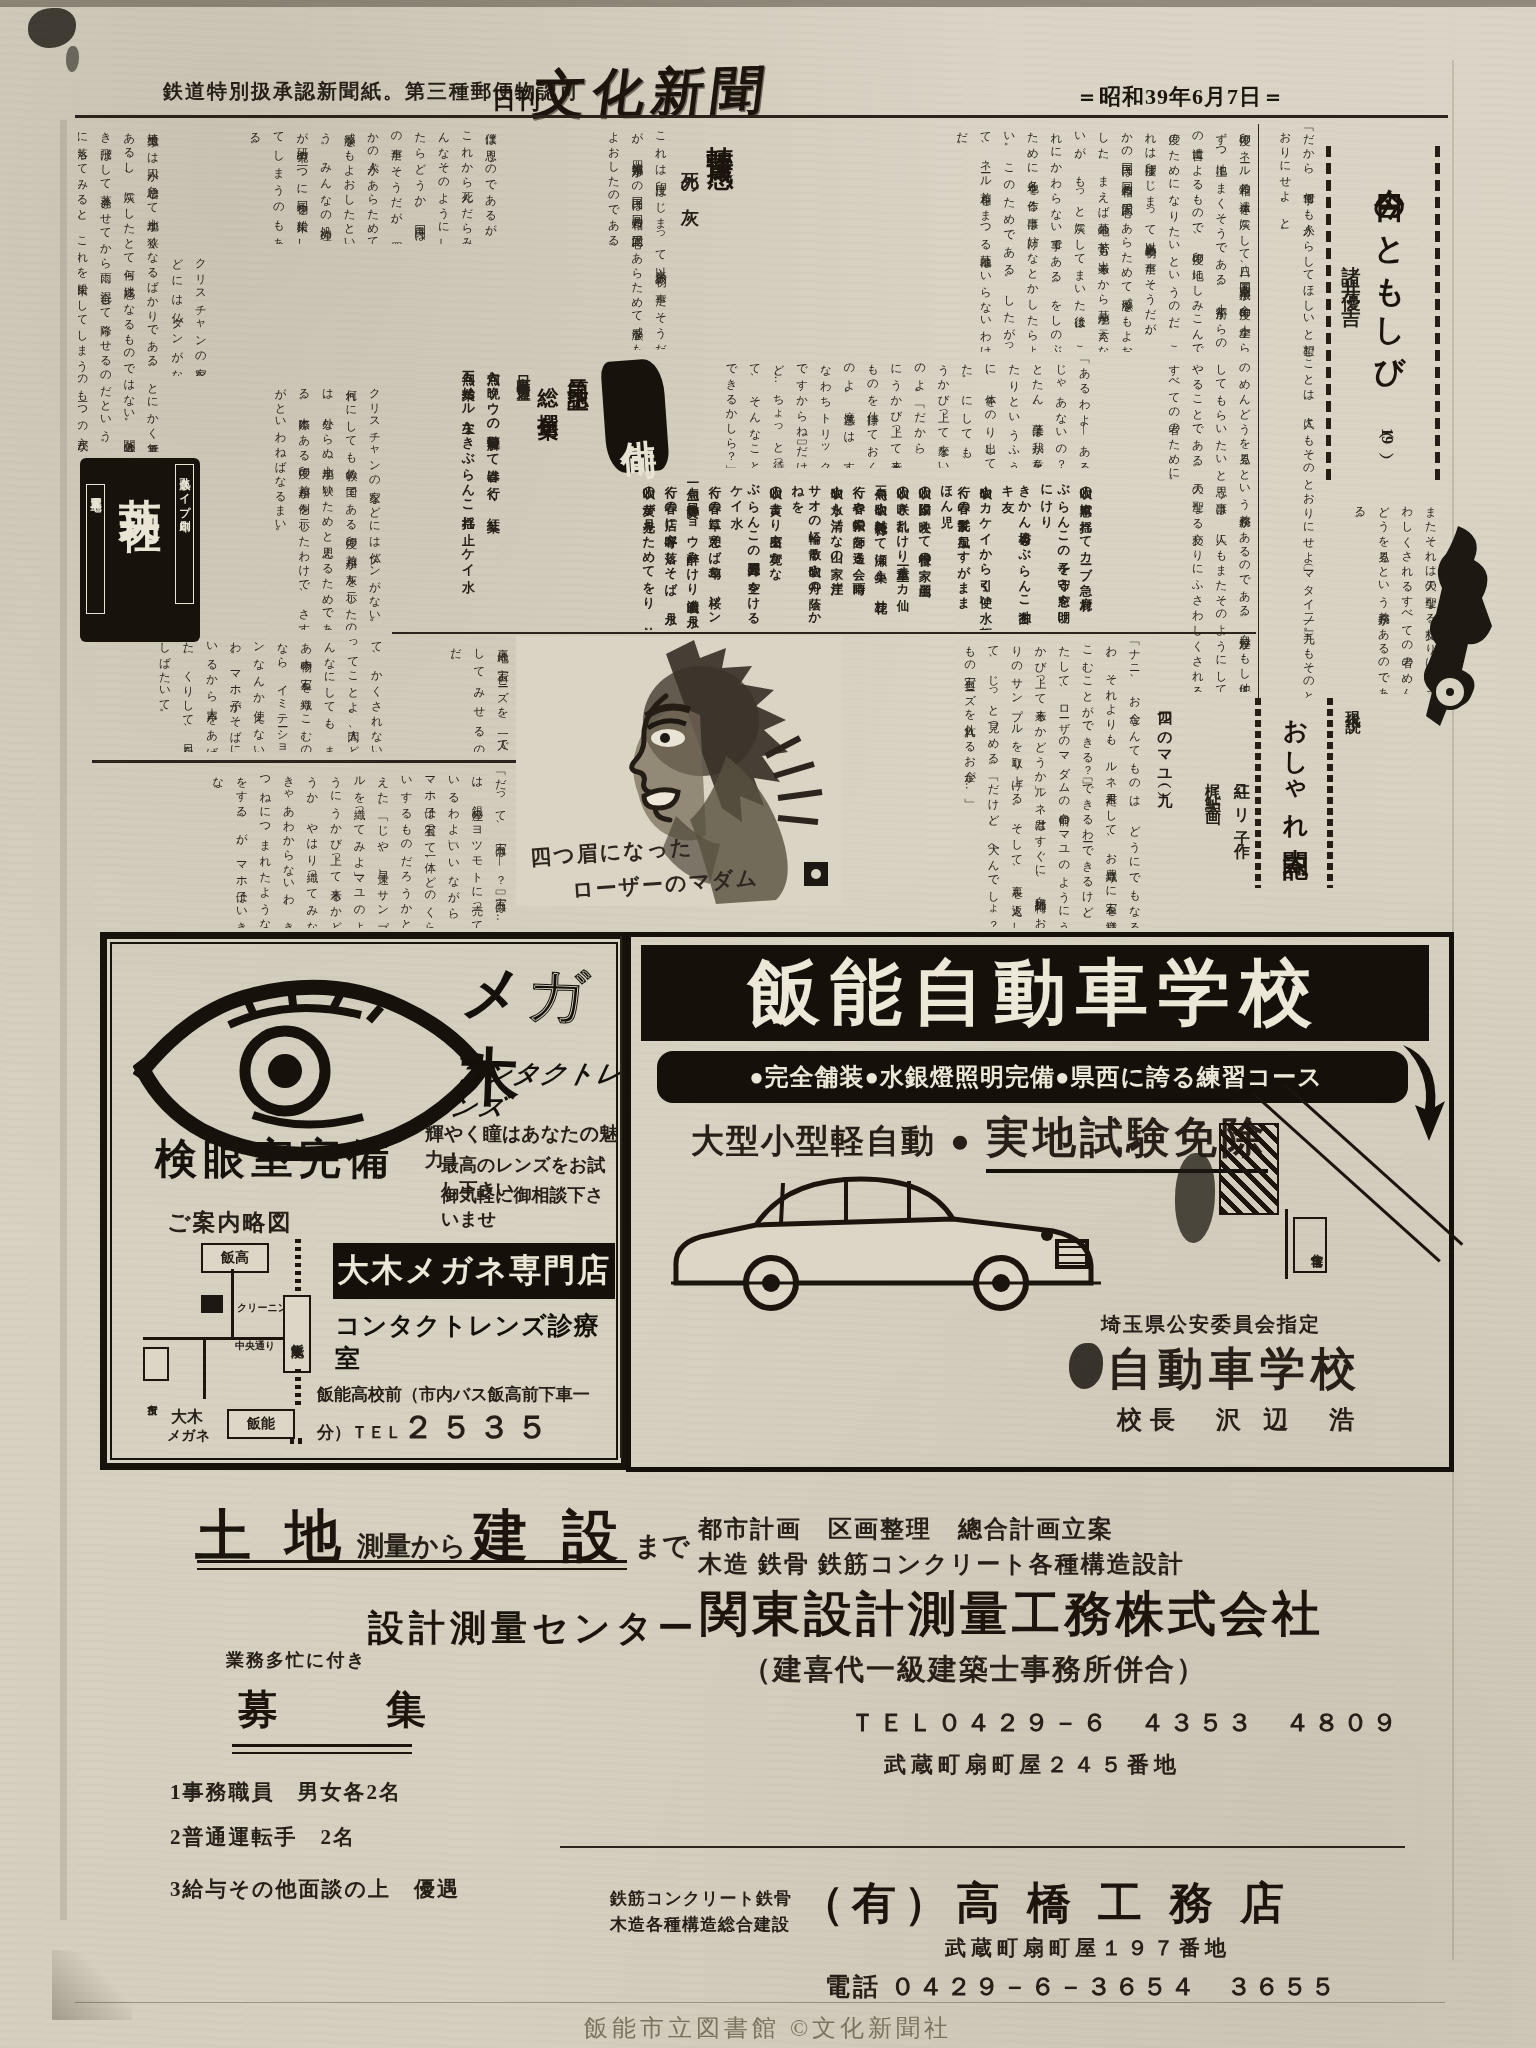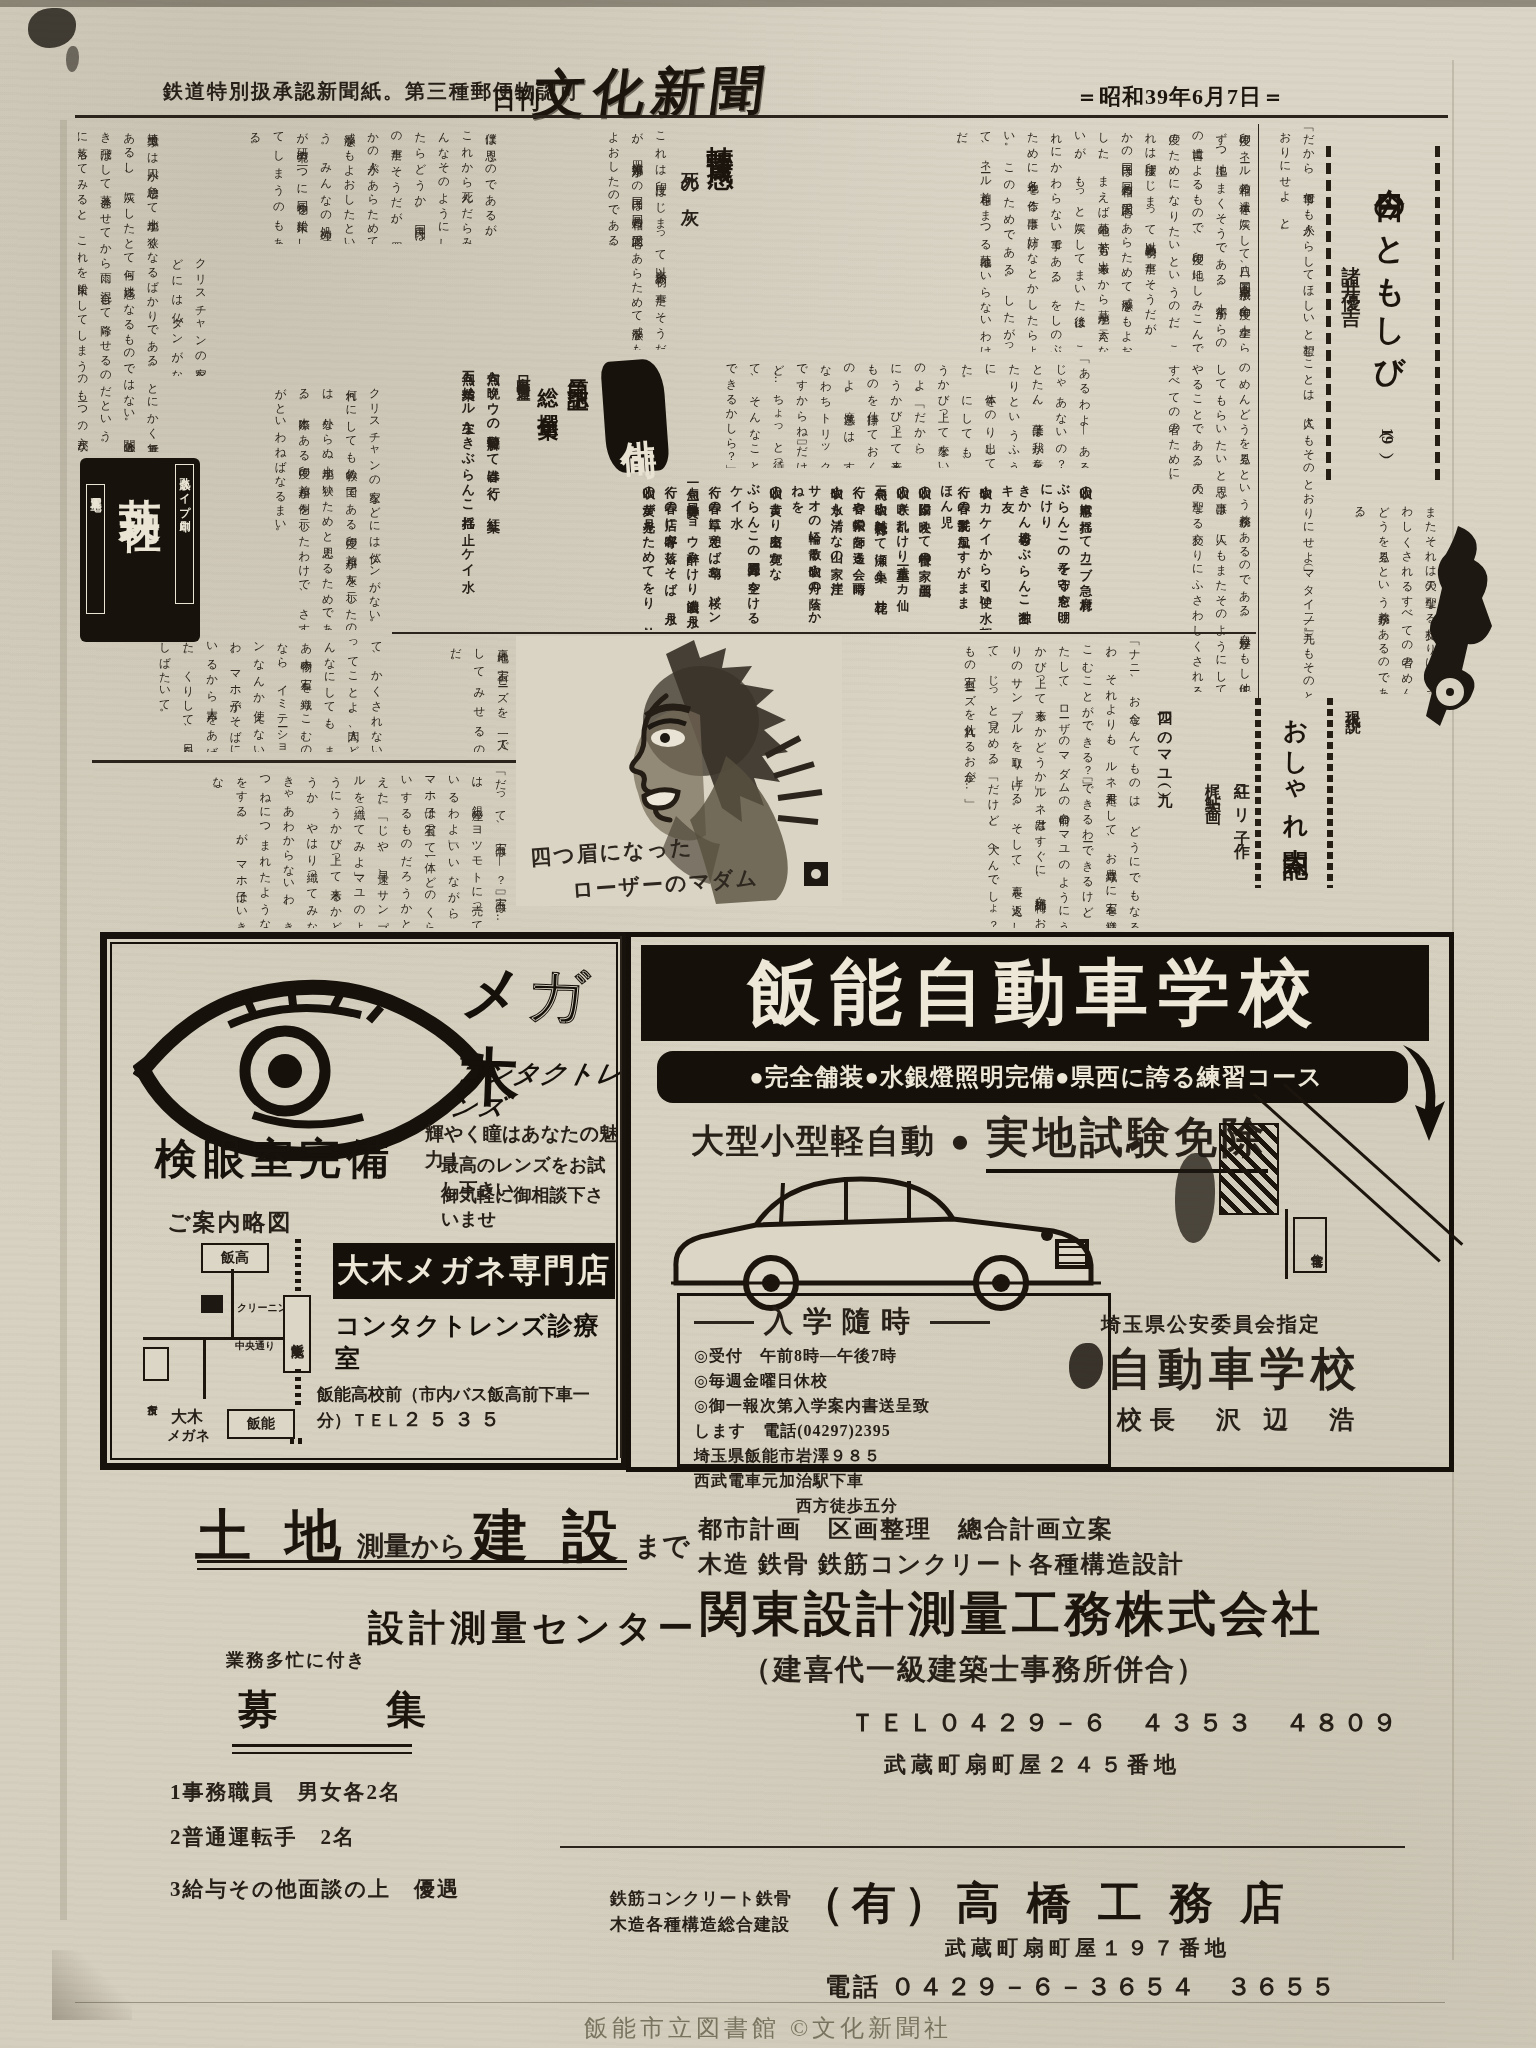--- a/index.html
+++ b/index.html
@@ -69,21 +69,21 @@
   .map-label{font-size:23px;font-weight:800;letter-spacing:2px;}
   .map{border:0;font-family:"Liberation Sans",sans-serif;}
   .map .box{position:absolute;border:2px solid #1b150e;background:#dcd6c6;font-size:14px;font-weight:800;
     display:flex;align-items:center;justify-content:center;}
   .map .lbl{position:absolute;font-size:10px;font-weight:700;margin-top:16px;}
   .map .road{position:absolute;background:#1b150e;}
   .rail{background:repeating-linear-gradient(180deg,#1b150e 0 4px,transparent 4px 8px);width:6px;}
   .store-banner{background:#15100a;color:#ece7d7;font-size:32px;font-weight:900;letter-spacing:2px;}
   .clinic{font-size:25px;font-weight:900;letter-spacing:1px;color:#15100a;}
   .access{font-size:17px;font-weight:800;}
-  .access b{font-size:20px;font-weight:900;letter-spacing:6px;font-family:Liberation Serif, serif;}
+  .access b{font-size:32px;font-weight:900;letter-spacing:6px;font-family:Liberation Serif, serif;}
   
   .drv-frame{border:5px solid #15100a;}
   .drv-head{background:#15100a;color:#ece7d7;font-size:72px;font-weight:900;letter-spacing:10px;}
   .drv-banner{background:#15100a;color:#ece7d7;border-radius:16px;font-size:24px;font-weight:800;letter-spacing:1px;padding-left:7px;}
   .drv-types{font-size:33px;font-weight:900;letter-spacing:2px;}
   .drv-exempt{font-size:43px;font-weight:900;letter-spacing:4px;border-bottom:4px solid #15100a;padding-bottom:2px;}
   .adm-box{border:3px solid #17120c;}
   .adm-title{font-size:29px;font-weight:900;letter-spacing:10px;}
   .adm-line{font-size:16px;font-weight:700;margin:4px 0;letter-spacing:1px;}
   .adm-box .adm-line:nth-child(3){font-weight:900;}
@@ -312,36 +312,20 @@
       <div class="abs" style="left:90px;top:-20px;width:250px;height:3px;background:#1b150e;transform:rotate(42deg);transform-origin:left top;"></div>
       <div class="abs" style="left:120px;top:-30px;width:240px;height:3px;background:#1b150e;transform:rotate(42deg);transform-origin:left top;"></div>
       <div class="abs" style="left:54px;top:10px;width:56px;height:88px;border:2px solid #1b150e;background:repeating-linear-gradient(45deg,#1b150e 0 5px,transparent 5px 11px);"></div>
       <div class="abs blot" style="left:10px;top:40px;width:40px;height:90px;opacity:.75;"></div>
       <div class="abs" style="left:128px;top:104px;width:30px;height:52px;border:2px solid #1b150e;writing-mode:vertical-rl;font-size:12px;font-weight:700;text-align:center;">
         <span>市営</span><span>住宅</span>
       </div>
       <div class="abs" style="left:120px;top:96px;width:3px;height:70px;background:#1b150e;"></div>
     </div>
 
-    <div class="abs adm-box" style="left:46px;top:356px;width:400px;height:156px;padding:6px 14px;">
-      <div style="display:flex;align-items:center;gap:10px;">
-        <div class="rule" style="width:60px;height:3px;"></div>
-        <div class="adm-title">入学隨時</div>
-        <div class="rule" style="width:60px;height:3px;"></div>
-      </div>
-      <div style="margin-top:2px;">
-          <div class="adm-line">◎受付　午前8時—午後7時</div>
-          <div class="adm-line">◎毎週金曜日休校</div>
-          <div class="adm-line">◎御一報次第入学案内書送呈致</div>
-          <div class="adm-line">します　電話(04297)2395</div>
-          <div class="adm-line">埼玉県飯能市岩澤９８５</div>
-          <div class="adm-line">西武電車元加治駅下車</div>
-          <div class="adm-line">　　　　　　西方徒歩五分</div>
-        </div>
-    </div>
     <div class="abs desig" style="left:470px;top:374px;">埼玉県公安委員会指定</div>
     <div class="abs blot" style="left:438px;top:406px;width:34px;height:46px;opacity:.85;"></div>
     <div class="abs schoolname" style="left:476px;top:402px;">自動車学校</div>
     <div class="abs principal" style="left:486px;top:466px;">校長　沢 辺　浩</div>
   </div>
 
   <div class="abs" ,="" style="left:195px;top:1488px;display:flex;align-items:baseline;gap:6px;">
     <span class="lead-big ink">土 地</span>
     <span class="lead-small">測量から</span>
     <span class="lead-big ink">建 設</span>

